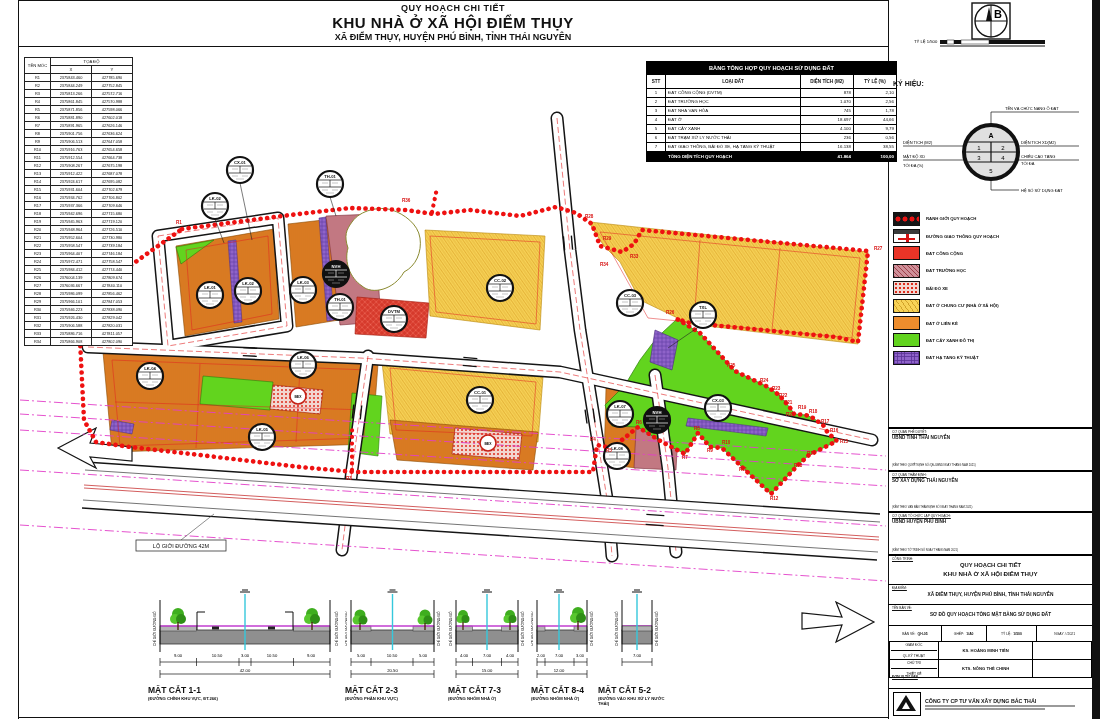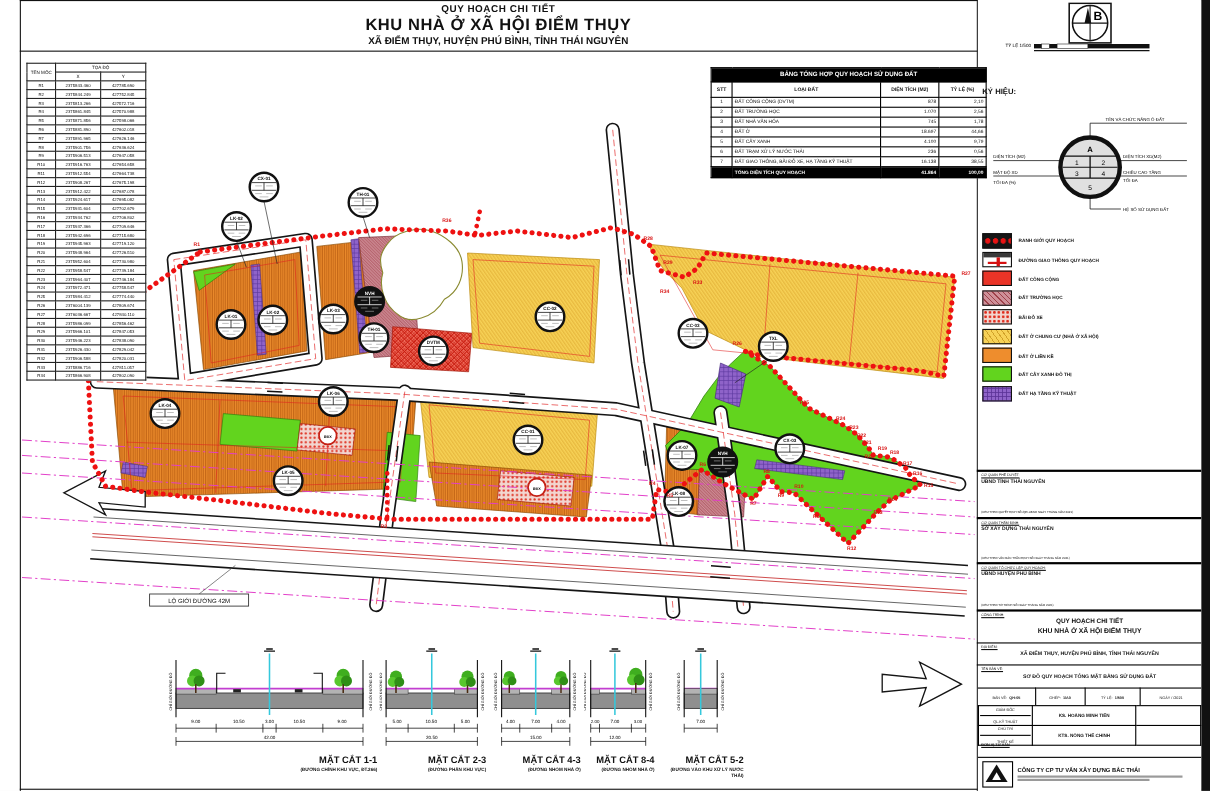--- a/index.html
+++ b/index.html
@@ -61,21 +61,21 @@
     display:flex;align-items:center;justify-content:center;gap:2px}
   .sig{left:889px;top:641px;width:203px;z-index:4;border-collapse:collapse}
   .sig td{border:.7px solid #000;font-size:3.4px;text-align:center;height:15px}
   .sig .nm2{font-size:4.2px;font-weight:bold}
   .company{left:889px;top:688px;width:203px;height:29px;z-index:4;border-top:1.2px solid #000;display:flex;align-items:center}
   .logo{width:26px;height:22px;border:1.2px solid #000;margin:0 4px 0 4px;position:relative;background:#fff}
   .logo svg{display:block}
   .cname{font-size:5.3px;font-weight:bold}
   .addr{height:1.5px;background:#9a9a9a;margin-top:1.5px}
   
-  .sec{position:absolute;top:588px;z-index:3;text-align:right}
+  .sec{position:absolute;top:588px;z-index:3;text-align:left}
   .sec .t1{font-size:8.5px;font-weight:bold;margin-top:1px}
   .sec .t2{font-size:4.2px;font-weight:bold;margin-top:1px}
   svg text{font-family:"Liberation Sans",sans-serif}
 </style>
 </head>
 <body>
 
 <div class="sheet">
 
   <svg id="mapsvg" class="abs" style="left:0;top:0;z-index:1" width="1100" height="719" viewBox="0 0 1100 719">
@@ -971,21 +971,21 @@
       <text transform="translate(76,58) rotate(-90)" font-size="3.4">CHỈ GIỚI ĐƯỜNG ĐỎ</text>
       <path d="M8,74 H70" stroke="#111" stroke-width="0.7"></path>
       <path d="M8,70 V78 M24.5,70 V78 M53.5,70 V78 M70,70 V78" stroke="#111" stroke-width="0.7"></path>
       <text x="16" y="69" font-size="4.2" text-anchor="middle">4.00</text>
       <text x="39" y="69" font-size="4.2" text-anchor="middle">7.00</text>
       <text x="62" y="69" font-size="4.2" text-anchor="middle">4.00</text>
       <path d="M8,86 H70" stroke="#111" stroke-width="0.7"></path>
       <path d="M8,82 V90 M70,82 V90" stroke="#111" stroke-width="0.7"></path>
       <text x="39" y="84" font-size="4.2" text-anchor="middle">15.00</text>
     </svg>
-    <div class="t1">MẶT CẮT 4-3</div>
+    <div class="t1">MẶT CẮT 7-3</div>
     <div class="t2">(ĐƯỜNG NHÓM NHÀ Ở)</div>
   </div>
 
   <div class="sec" style="left:531px;width:64px">
     <svg width="64" height="92" viewBox="0 0 64 92">
       <rect x="6" y="42" width="50" height="14" fill="#8f8f8f" stroke="#333" stroke-width="0.8"></rect>
       <rect x="6" y="38" width="8" height="5" fill="#b3b3b3" stroke="#333" stroke-width="0.5"></rect>
       <rect x="43" y="38" width="13" height="5" fill="#b3b3b3" stroke="#333" stroke-width="0.5"></rect>
       <path d="M6,38 H56" stroke="#c23ed0" stroke-width="1.6" fill="none"></path>
       <path d="M28,6 V62" stroke="#35c8dc" stroke-width="1.4"></path>

